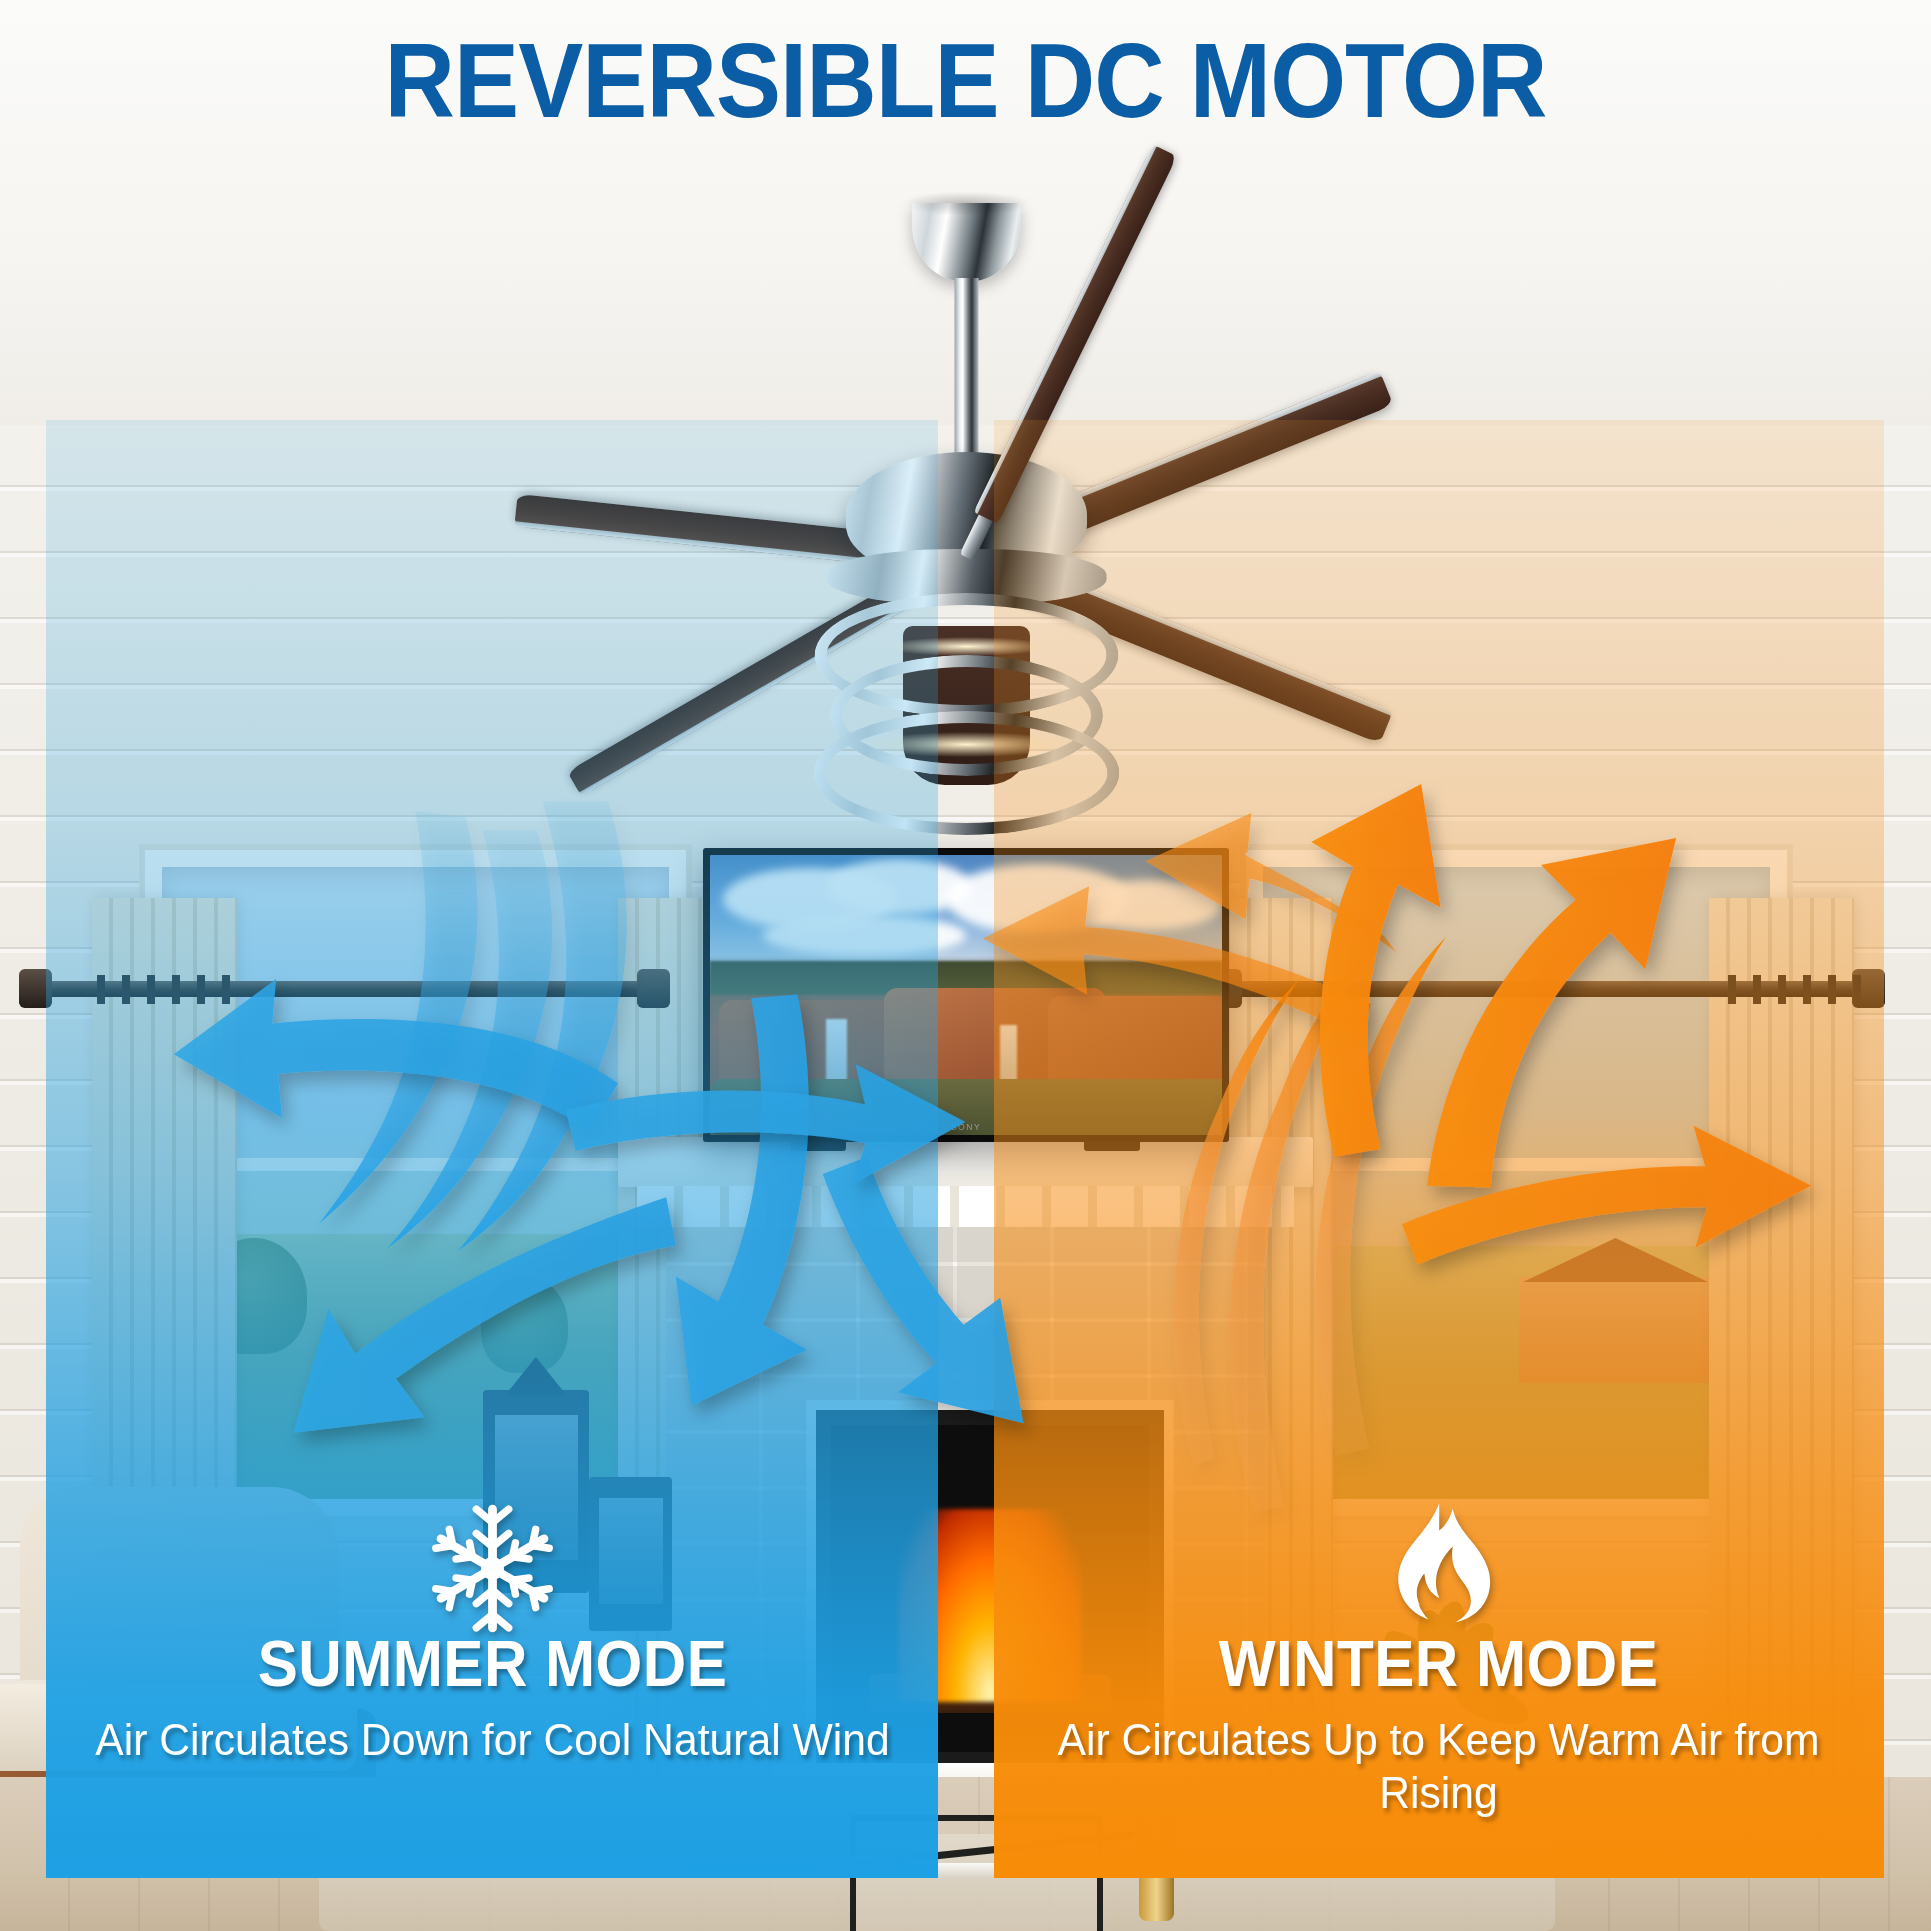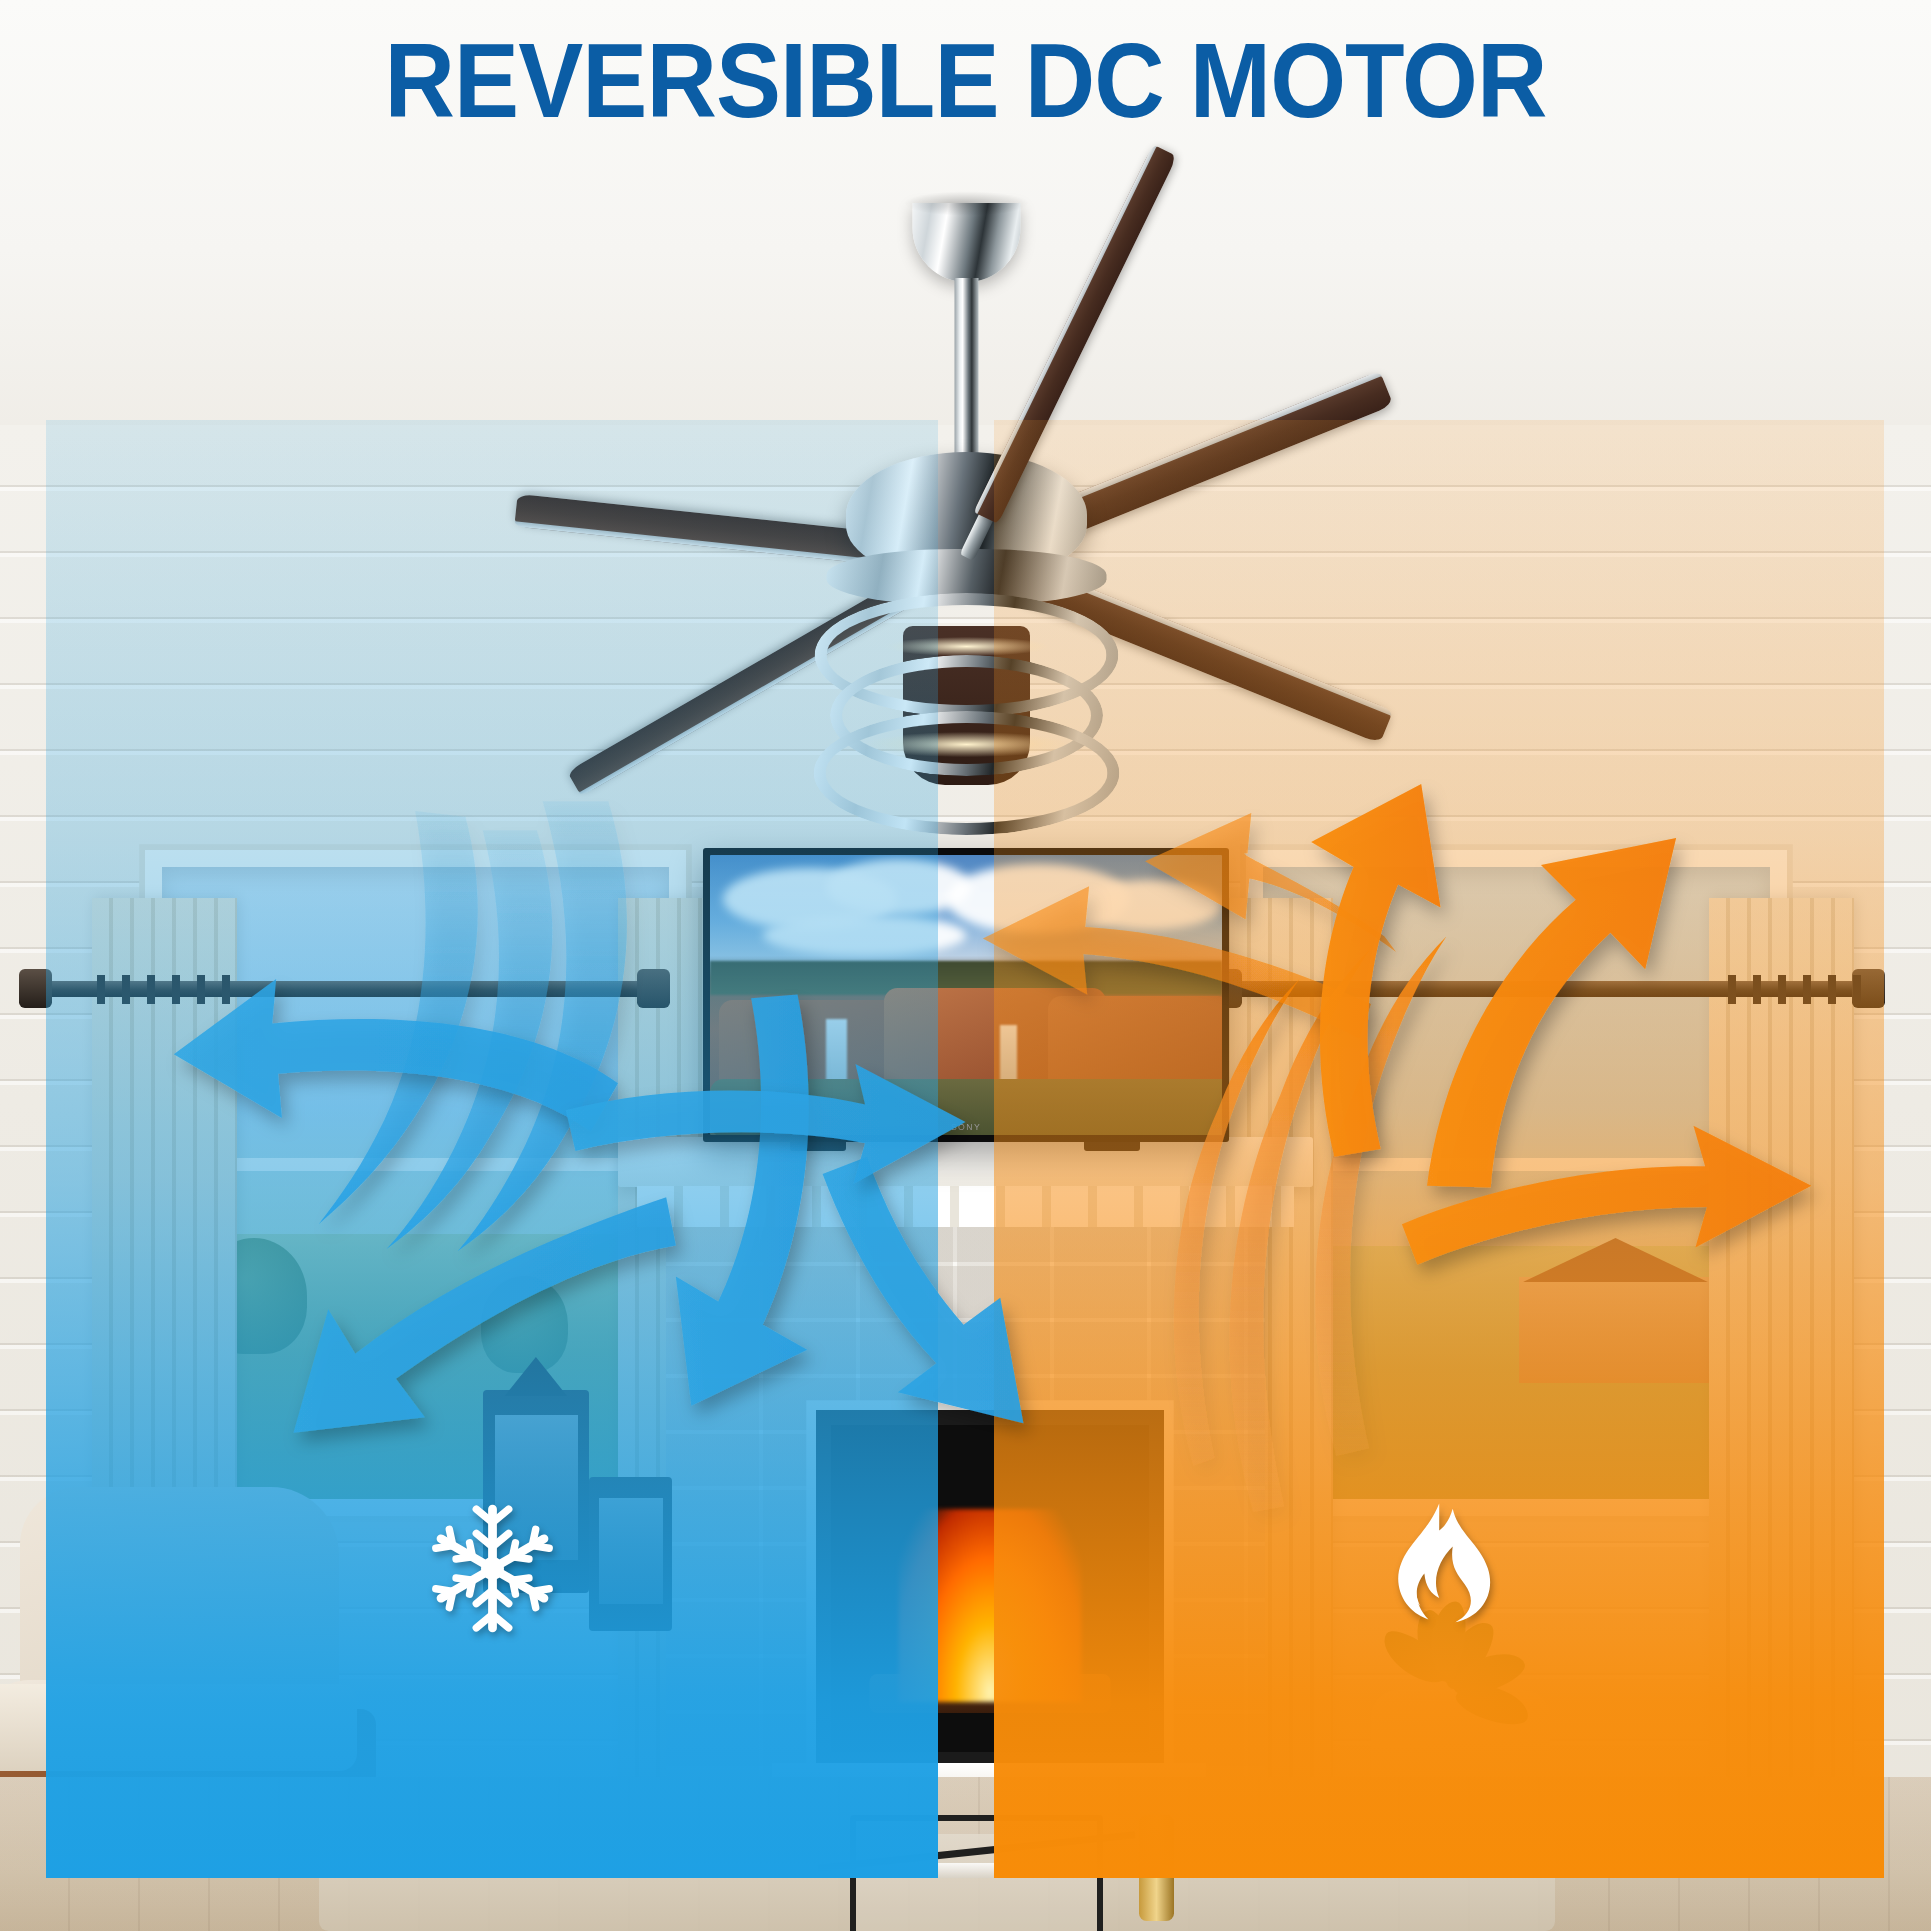--- a/index.html
+++ b/index.html
@@ -524,27 +524,35 @@
           <line x1="35.2" y1="58.6" x2="33" y2="69"></line>
         <line x1="79.4" y1="33" x2="92" y2="35"></line>
           <line x1="79.4" y1="33" x2="82" y2="21"></line>
         <line x1="64.8" y1="41.4" x2="77" y2="43"></line>
           <line x1="64.8" y1="41.4" x2="67" y2="31"></line>
       </g>
       <circle cx="50" cy="50" r="6" fill="none" stroke="#ffffff" stroke-width="5"></circle>
     </svg>
   </div>
 
+  <div class="caption cap-left">
+    <div class="cap-title">SUMMER MODE</div>
+    <div class="cap-sub">Air Circulates Down for Cool Natural Wind</div>
+  </div>
 
   <div class="icon-badge icon-right">
     <svg viewBox="0 0 100 100" width="135" height="135">
       <path d="M52 4 C 44 24, 30 33, 24 48 C 17 65, 26 84, 44 90
                C 33 78, 33 66, 41 56 C 42 66, 46 71, 52 74
                C 46 60, 52 46, 62 36 C 60 50, 65 56, 71 64
                C 79 75, 76 86, 64 92 C 84 88, 94 70, 88 52
                C 82 34, 66 26, 62 8 C 59 18, 55 22, 52 24 Z" fill="#ffffff"></path>
       <path d="M38 44 C 30 56, 29 70, 38 80 C 32 68, 36 58, 43 50 Z" fill="#ffffff"></path>
     </svg>
   </div>
 
+  <div class="caption cap-right">
+    <div class="cap-title">WINTER MODE</div>
+    <div class="cap-sub">Air Circulates Up to Keep Warm Air from Rising</div>
+  </div>
 
 </div>
 
 
 </body></html>

